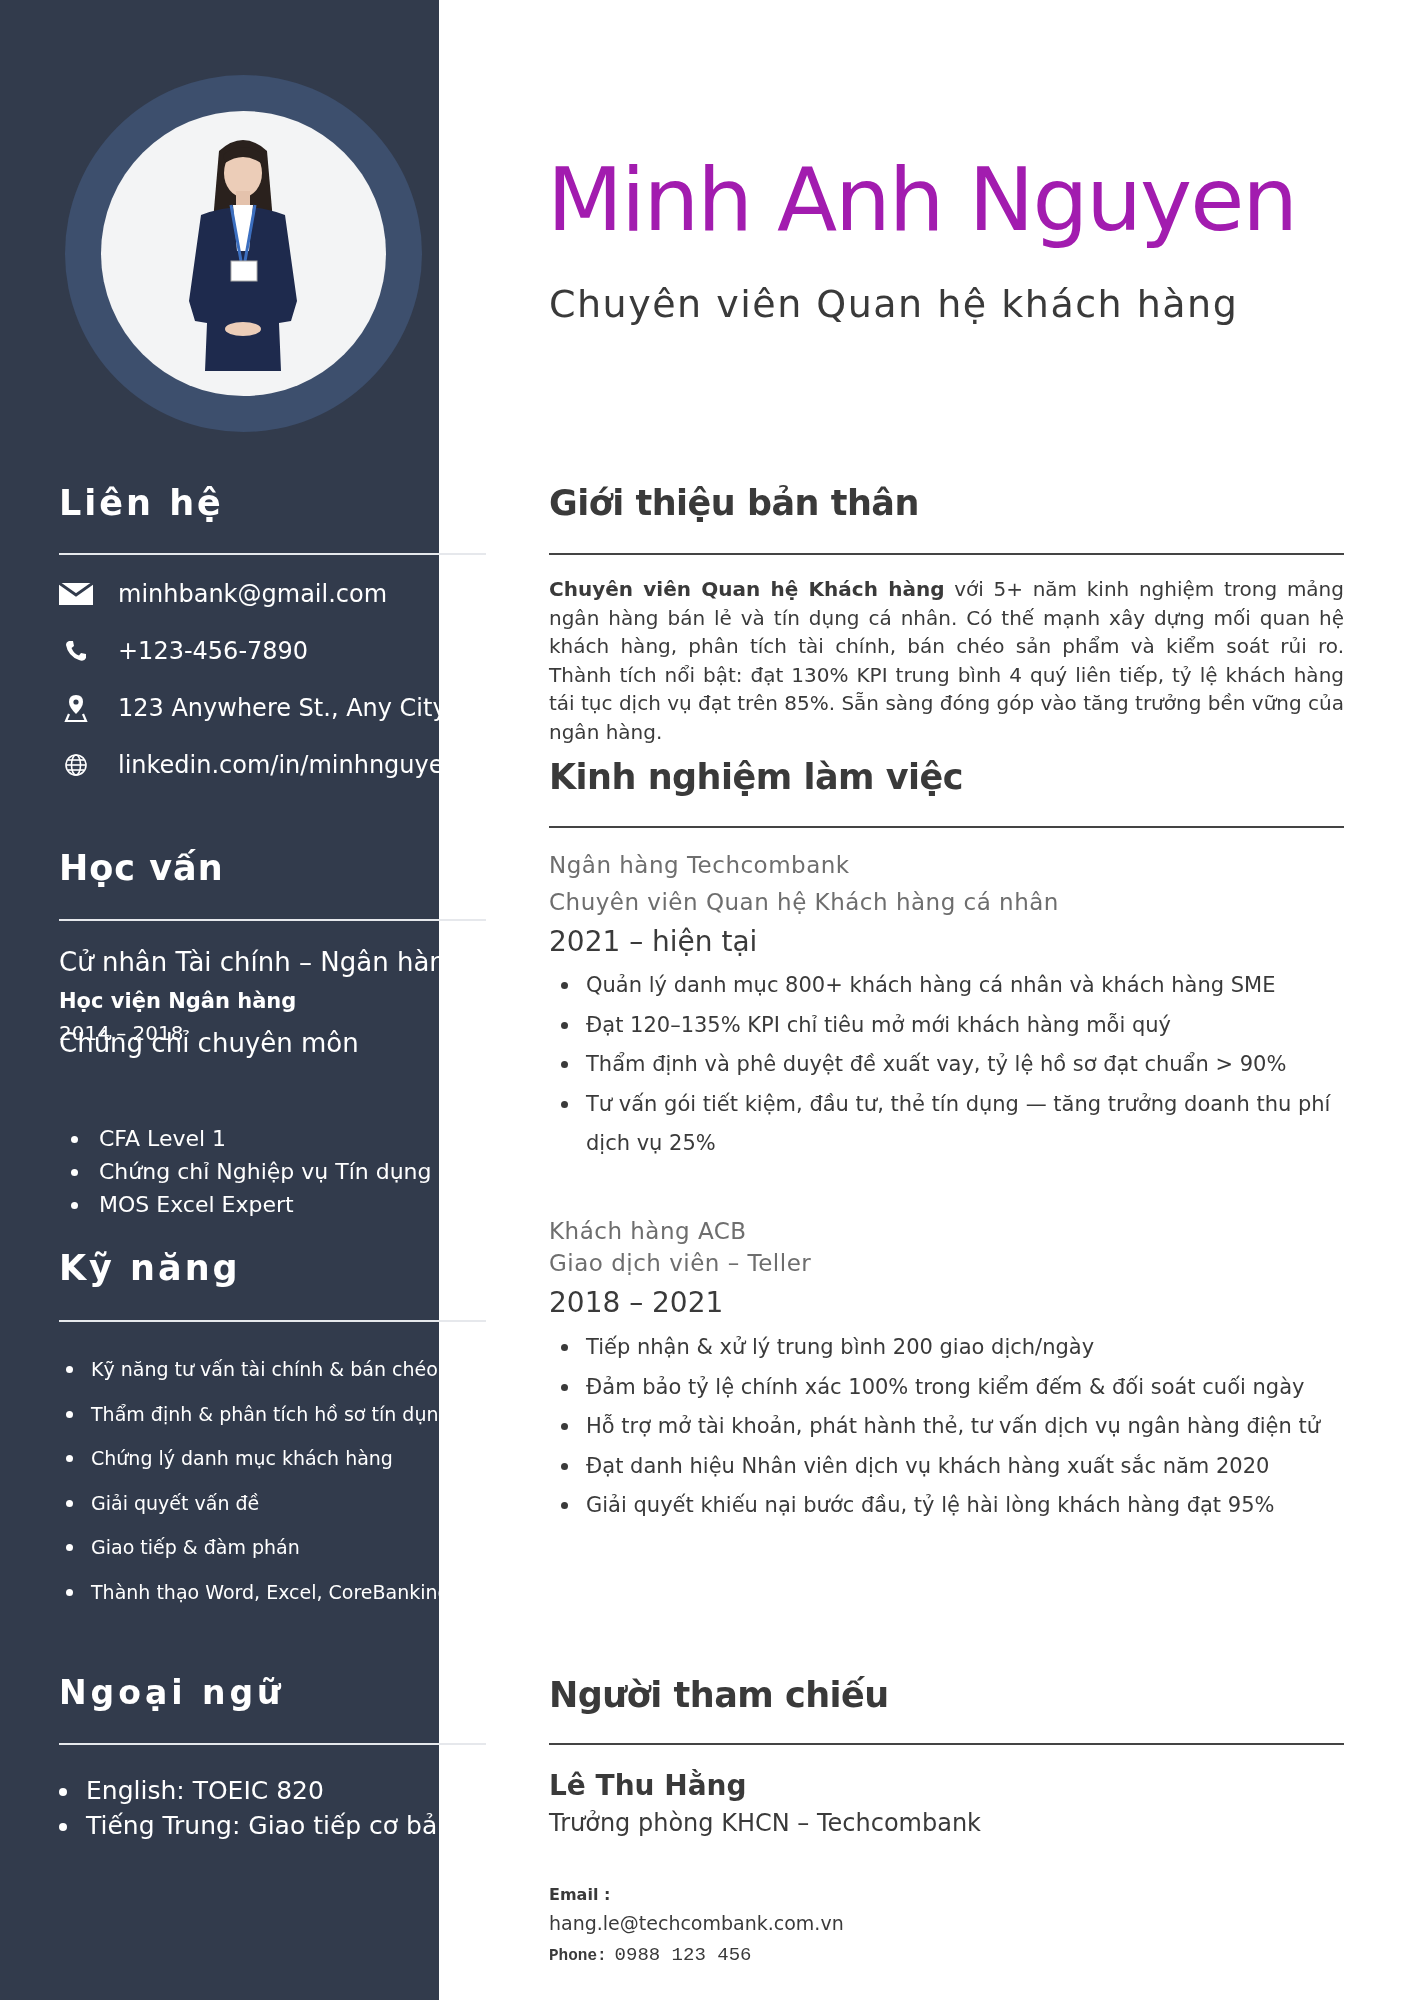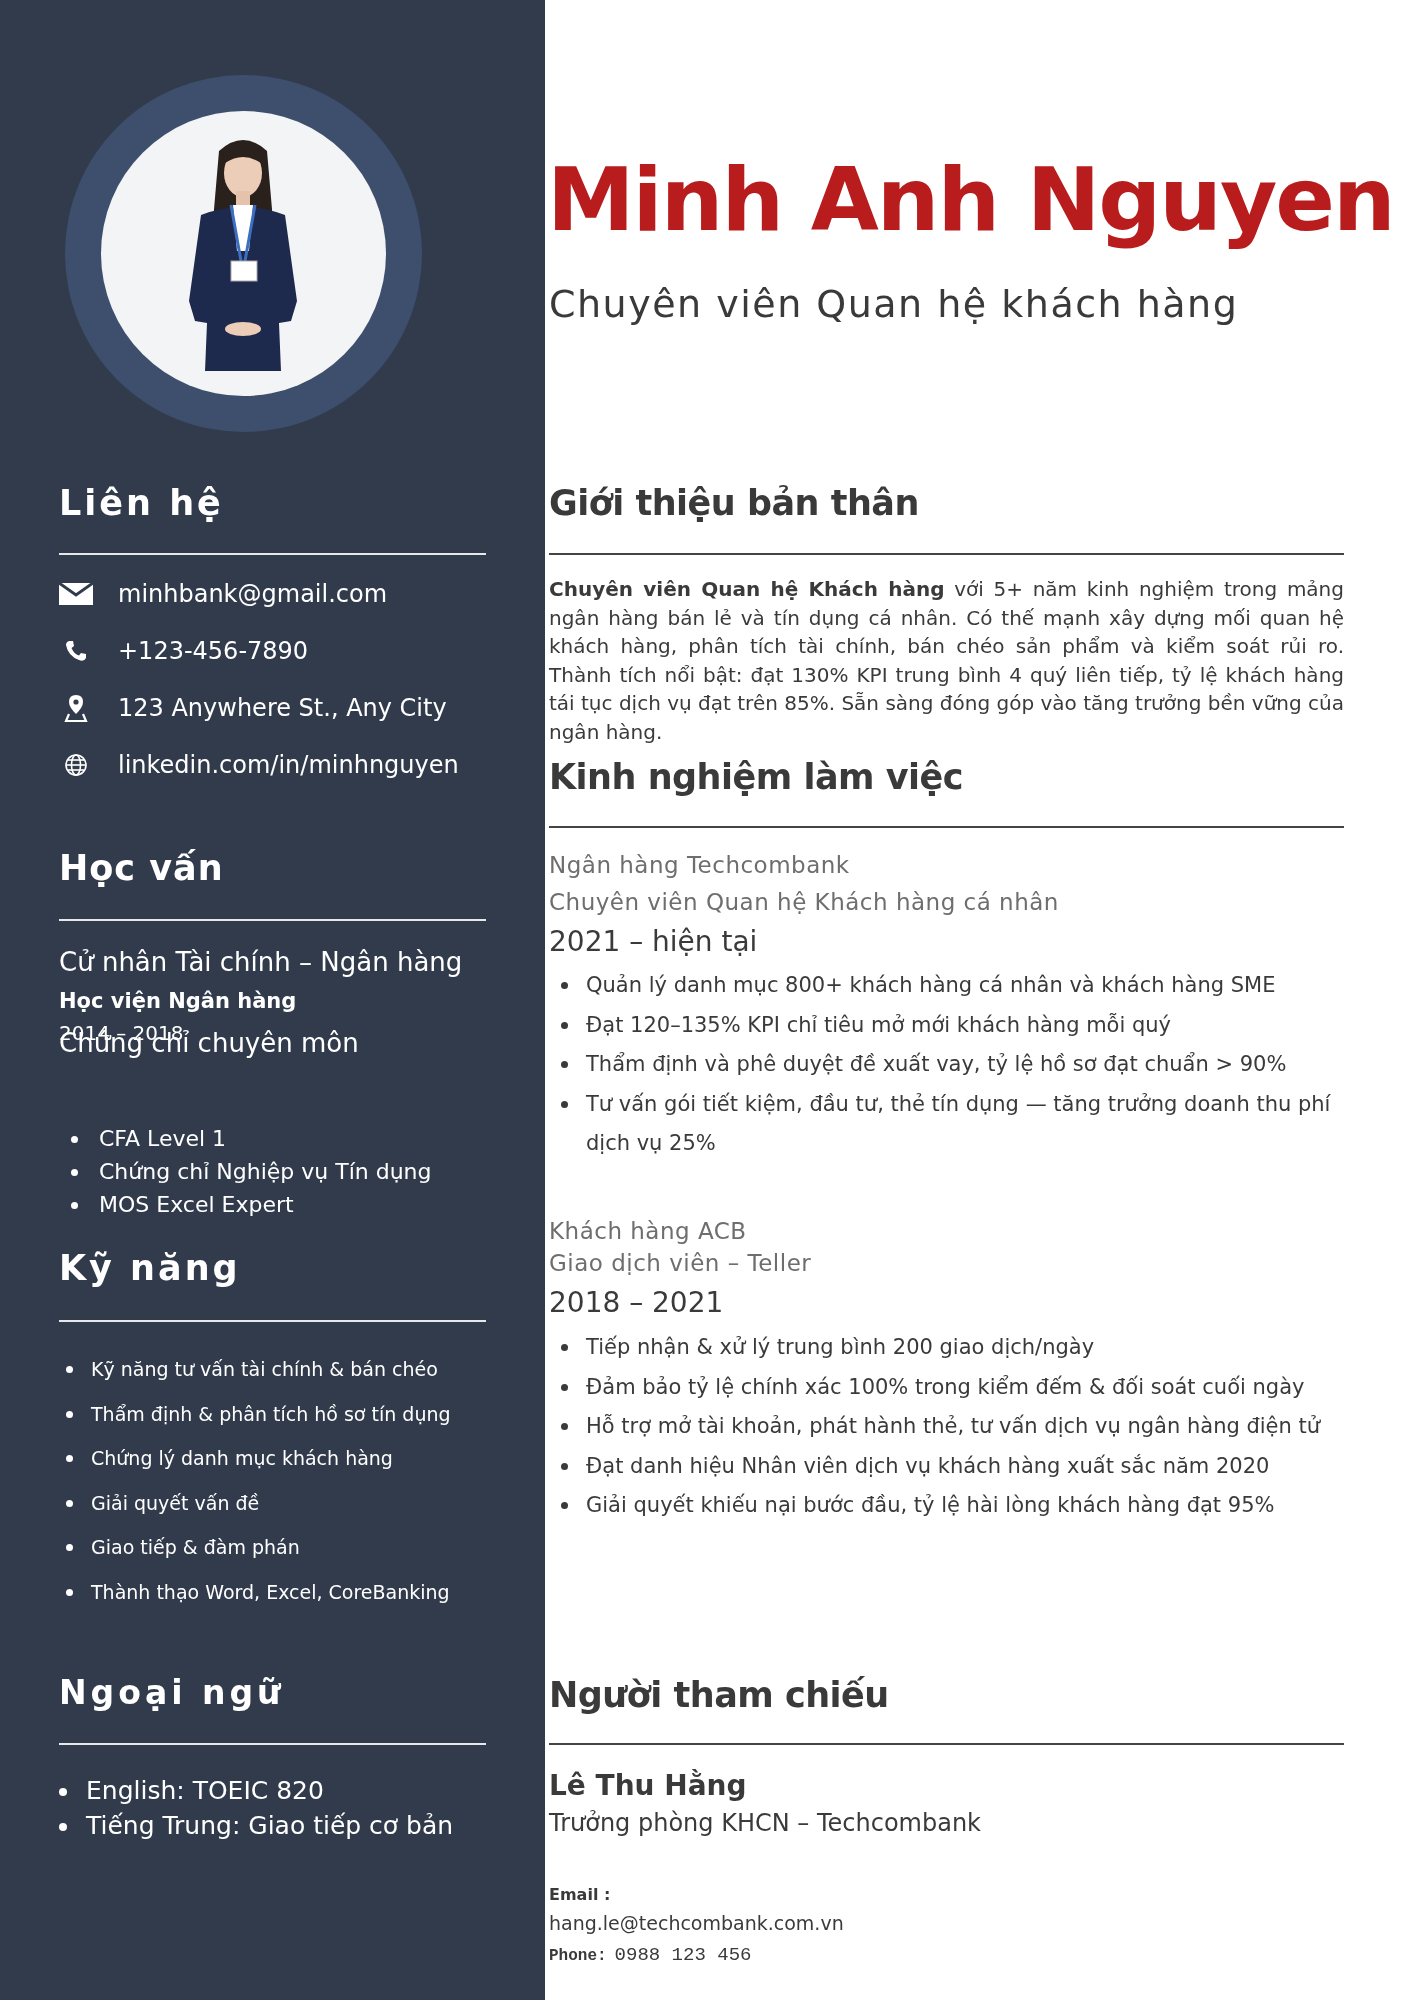--- a/index.html
+++ b/index.html
@@ -1,20 +1,20 @@
 <!DOCTYPE html>
 <html><head>
 <meta charset="utf-8">
 <style>
   * { margin:0; padding:0; box-sizing:border-box; }
   html, body { width:1414px; height:2000px; background:#ffffff; overflow:hidden; }
   body { position:relative; font-family:"Liberation Sans", "DejaVu Sans", sans-serif; }
 
   
-  .sidebar { position:absolute; left:0; top:0; width:545px; height:2000px; background:#323B4C; color:#ffffff; }
+  .sidebar { position:absolute; left:0; top:0; width:439px; height:2000px; background:#323B4C; color:#ffffff; }
   .avatar-ring { position:absolute; left:65px; top:75px; width:357px; height:357px; border-radius:50%; background:#3D4F6D; }
   .avatar-photo { position:absolute; left:36px; top:36px; width:285px; height:285px; border-radius:50%; background:#F3F4F5; overflow:hidden; }
   .avatar-photo svg { position:absolute; left:0; top:0; width:285px; height:285px; }
 
   .side-heading { position:absolute; left:59px; font-family:"DejaVu Sans", sans-serif; font-weight:bold; font-size:35px; color:#ffffff; letter-spacing:3px; }
   .side-divider { position:absolute; left:59px; width:427px; height:2px; background:#E6E8EC; }
 
   .contact-row { position:absolute; left:59px; height:34px; display:flex; align-items:center; }
   .contact-icon { width:34px; height:34px; display:flex; align-items:center; justify-content:center; }
   .contact-icon svg { display:block; }
@@ -30,21 +30,21 @@
 
   .skills-list { position:absolute; left:59px; top:1347px; list-style:none; }
   .skills-list li { position:relative; padding-left:32px; font-family:"DejaVu Sans", sans-serif; font-size:19px; line-height:44.5px; color:#ffffff; white-space:nowrap; }
   .skills-list li::before { content:""; position:absolute; left:7px; top:19px; width:7px; height:7px; border-radius:50%; background:#ffffff; }
 
   .lang-list { position:absolute; left:59px; top:1773px; list-style:none; }
   .lang-list li { position:relative; padding-left:27px; font-family:"DejaVu Sans", sans-serif; font-size:25px; line-height:35px; color:#ffffff; white-space:nowrap; }
   .lang-list li::before { content:""; position:absolute; left:0; top:15px; width:8px; height:8px; border-radius:50%; background:#ffffff; }
 
   
-  .name { position:absolute; left:547px; top:152px; font-family:"DejaVu Sans", sans-serif; font-weight:bold; font-size:88px; letter-spacing:-2px; color:#b91c1c; white-space:nowrap; line-height:1.1; }
+  .name { position:absolute; left:547px; top:152px; font-family:"DejaVu Sans", sans-serif; font-weight:normal; font-size:88px; letter-spacing:-2px; color:#a21caf; white-space:nowrap; line-height:1.1; }
   .job-title { position:absolute; left:549px; top:282px; font-family:"DejaVu Sans", sans-serif; font-size:38px; letter-spacing:1.5px; color:#3A3A3A; white-space:nowrap; }
 
   .main-heading { position:absolute; left:549px; font-family:"DejaVu Sans", sans-serif; font-weight:bold; font-size:35px; color:#3A3A3A; white-space:nowrap; letter-spacing:-0.5px; }
   .main-divider { position:absolute; left:549px; width:795px; height:2px; background:#444444; }
 
   .profile-text { position:absolute; left:549px; top:575px; width:795px; font-family:"DejaVu Sans", sans-serif; font-size:20px; line-height:28.6px; color:#3A3A3A; text-align:justify; }
   .profile-text b { font-weight:bold; }
 
   .company { position:absolute; left:549px; font-family:"DejaVu Sans", sans-serif; font-size:23px; color:#6E6E6E; letter-spacing:0.5px; white-space:nowrap; }
   .period { position:absolute; left:549px; font-family:"DejaVu Sans", sans-serif; font-size:28px; color:#3A3A3A; white-space:nowrap; }

